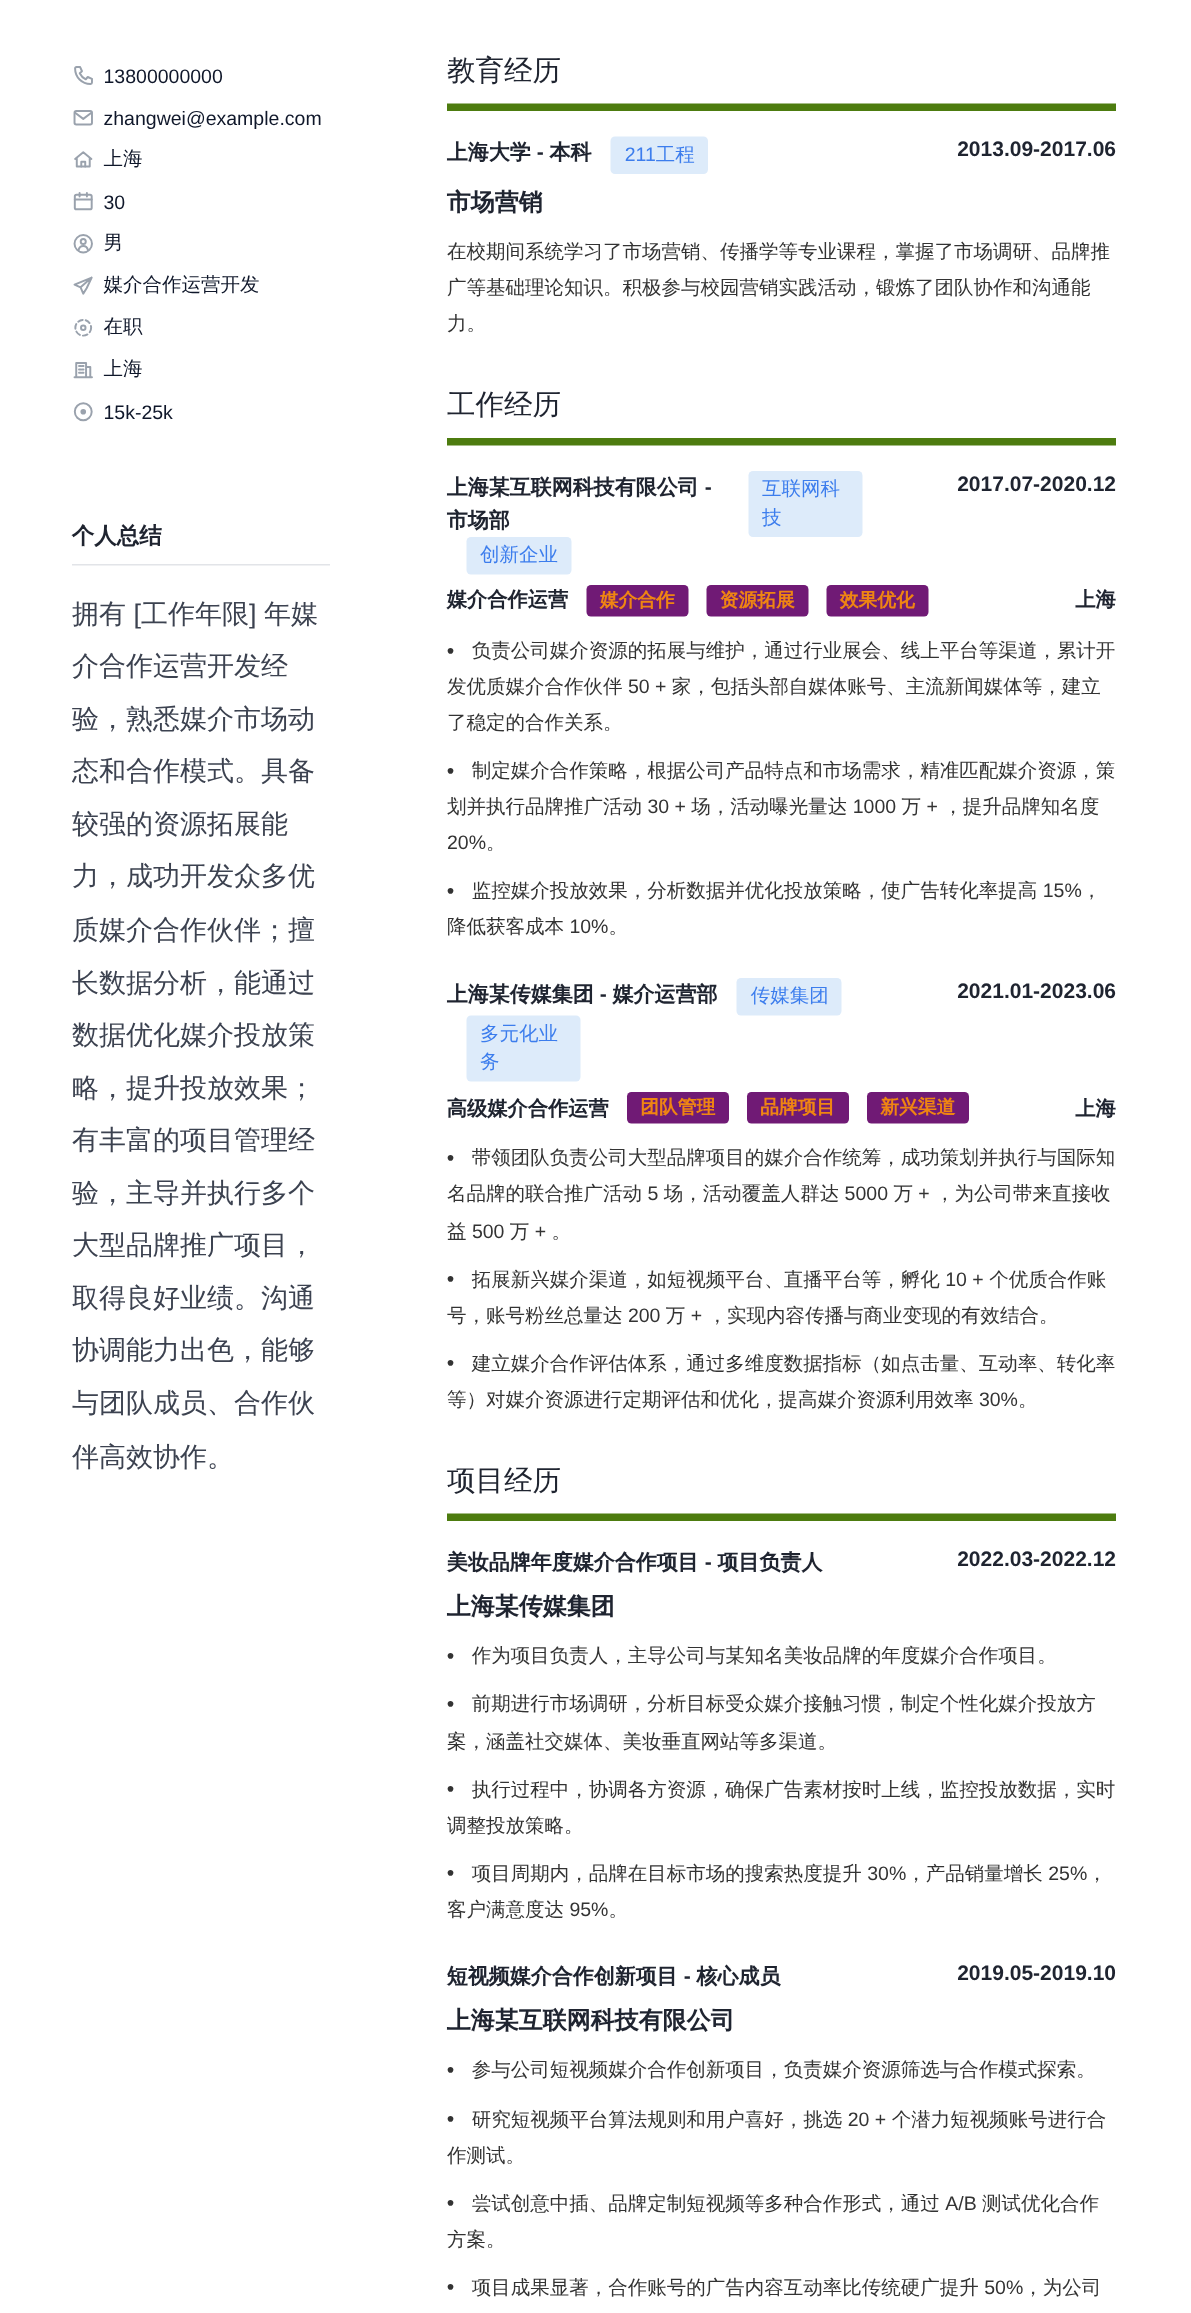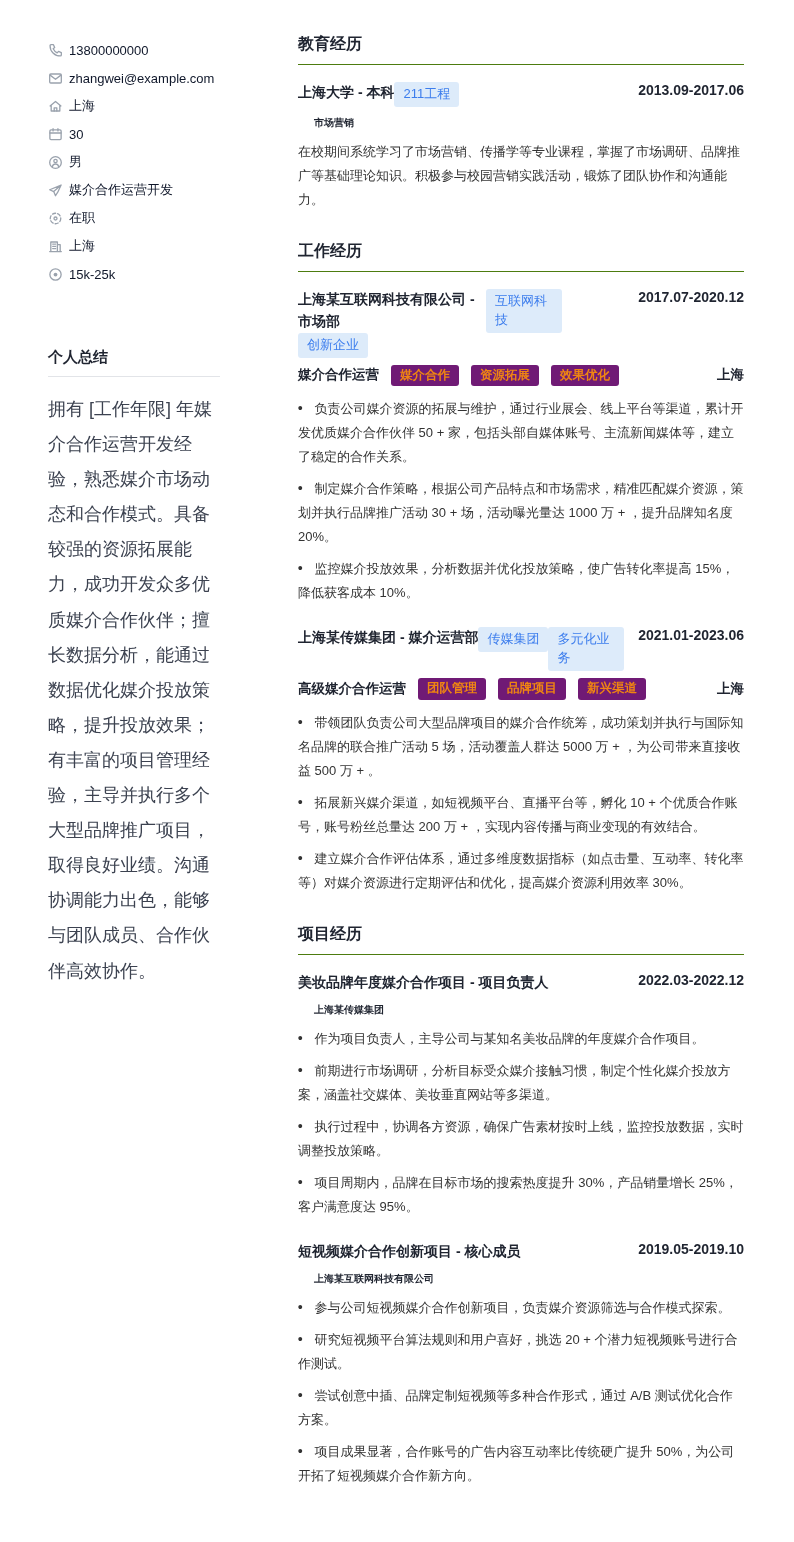--- a/index.html
+++ b/index.html
@@ -35,42 +35,42 @@
   .summary h3 {
     font-size:15px; font-weight:bold; color:#1f2430;
     padding-bottom:9px; border-bottom:1px solid #e2e4e8;
   }
   .summary p { margin-top:15px; font-size:18px; line-height:1.95; color:#3c4250; }
 
   
   main { flex:1; padding:34px 50px 0 46px; max-width:558px; }
   section { margin-bottom:29px; }
   .sec-title {
-    font-size:16px; font-weight:bold; color:#1f2430;
-    padding-bottom:9px; border-bottom:1px solid #4d7c0f; margin-bottom:17px;
+    font-size:19px; font-weight:normal; color:#1f2430;
+    padding-bottom:9px; border-bottom:5px solid #4d7c0f; margin-bottom:17px;
   }
   .item-head { display:flex; margin-bottom:2px; }
   .head-left { display:flex; flex-wrap:wrap; align-items:flex-start; flex:1; }
   .bold-title { font-size:14px; font-weight:bold; color:#1f2430; line-height:1.55; }
   .company-name { max-width:188px; }
   .date { font-size:14px; font-weight:bold; color:#1f2430; white-space:nowrap; margin-left:12px; }
   .tag-blue {
     display:inline-block; background:#ddebfa; color:#3c7ded;
     font-size:13px; line-height:1.45; padding:3px 9px; border-radius:3px;
-    max-width:76px;
+    margin-left:13px; max-width:76px;
   }
   .tag-orange {
     display:inline-block; background:#701a75; color:#ef8512;
     font-size:12.5px; font-weight:bold; line-height:1.4; padding:2px 9px;
     border-radius:3px; margin-left:12px; white-space:nowrap;
   }
   .pos-row { display:flex; align-items:center; margin:7px 0 11px; }
   .pos-title { font-size:13.5px; font-weight:bold; color:#1f2430; }
   .loc { margin-left:auto; font-size:13.5px; font-weight:bold; color:#1f2430; }
-  .sub-bold { font-size:10px; font-weight:bold; color:#1f2430; margin:9px 16px 10px; }
+  .sub-bold { font-size:16px; font-weight:bold; color:#1f2430; margin:9px 0 10px; }
   .desc { font-size:13px; line-height:1.85; color:#333; }
   .bullets p { font-size:13px; line-height:1.85; color:#333; margin-bottom:8px; }
   .bullets .dot { display:inline-block; margin-right:12px; transform:scale(1.1); }
   .job-block { margin-bottom:22px; }
   .job-block:last-child { margin-bottom:0; }
 </style>
 </head>
 <body>
 
 <div class="page">

